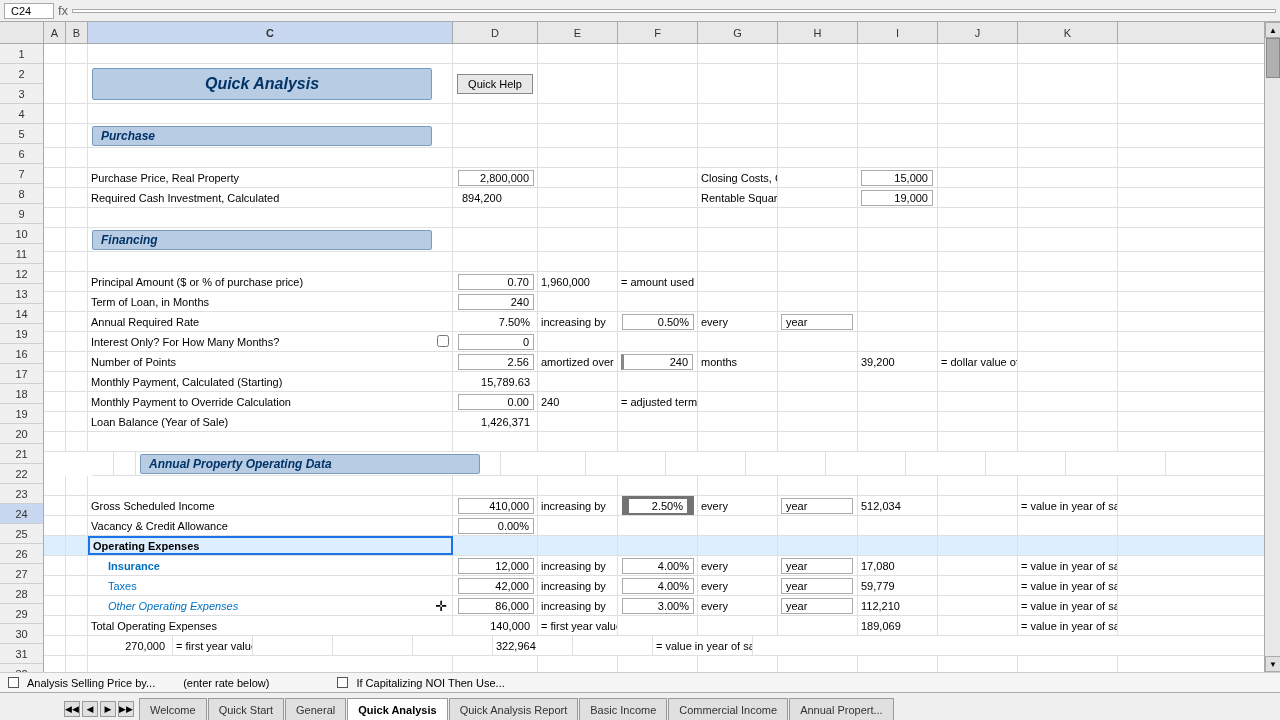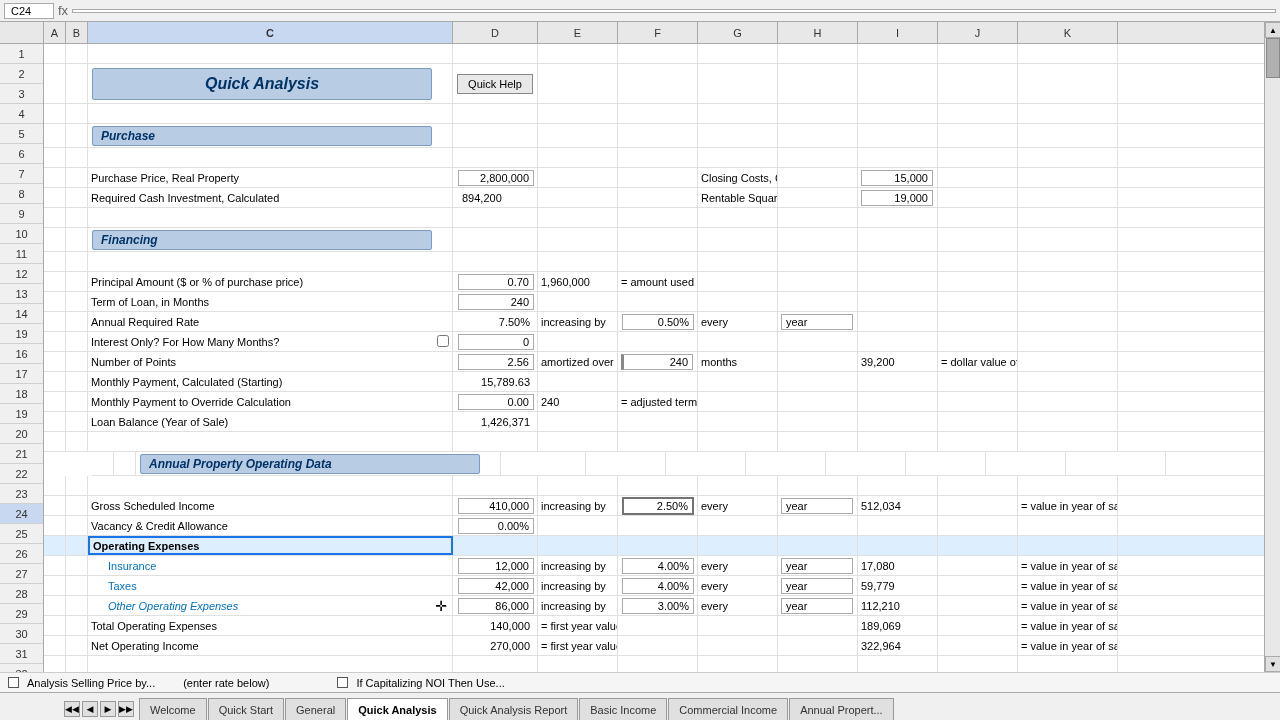--- a/index.html
+++ b/index.html
@@ -662,21 +662,21 @@
 
         <div class="grid-row">
           <div class="cell" style="width:22px;"></div>
           <div class="cell" style="width:22px;"></div>
           <div class="cell" style="width:365px;">Gross Scheduled Income</div>
           <div class="cell" style="width:85px; justify-content:flex-end;">
             <span style="border:1px solid #aaa; padding:1px 4px; background:#fff; display:inline-block; width:76px; text-align:right;">410,000</span>
           </div>
           <div class="cell" style="width:80px;">increasing by</div>
           <div class="cell" style="width:80px; justify-content:flex-end;">
-            <span style="border:2px solid #737373; padding:1px 4px; background:#fff; display:inline-block; width:72px; text-align:right;">2.50%</span>
+            <span style="border:7px solid #737373; padding:1px 4px; background:#fff; display:inline-block; width:72px; text-align:right;">2.50%</span>
           </div>
           <div class="cell" style="width:80px;">every</div>
           <div class="cell" style="width:80px;">
             <span style="border:1px solid #aaa; padding:1px 4px; background:#fff; display:inline-block; width:72px;">year</span>
           </div>
           <div class="cell" style="width:80px;">512,034</div>
           <div class="cell" style="width:80px;"></div>
           <div class="cell" style="width:100px;">= value in year of sale</div>
         </div>
 
@@ -707,21 +707,21 @@
           <div class="cell" style="width:80px;"></div>
           <div class="cell" style="width:80px;"></div>
           <div class="cell" style="width:80px;"></div>
           <div class="cell" style="width:100px;"></div>
         </div>
 
         <div class="grid-row">
           <div class="cell" style="width:22px;"></div>
           <div class="cell" style="width:22px;"></div>
           <div class="cell" style="width:365px; padding-left:20px;">
-            <span style="color:#0070c0;">Insurance</span>
+            <span style="color:#0070c0;font-weight:bold;">Insurance</span>
           </div>
           <div class="cell" style="width:85px; justify-content:flex-end;">
             <span style="border:1px solid #aaa; padding:1px 4px; background:#fff; display:inline-block; width:76px; text-align:right;">12,000</span>
           </div>
           <div class="cell" style="width:80px;">increasing by</div>
           <div class="cell" style="width:80px; justify-content:flex-end;">
             <span style="border:1px solid #aaa; padding:1px 4px; background:#fff; display:inline-block; width:72px; text-align:right;">4.00%</span>
           </div>
           <div class="cell" style="width:80px;">every</div>
           <div class="cell" style="width:80px;">
@@ -790,21 +790,20 @@
           <div class="cell" style="width:80px;"></div>
           <div class="cell" style="width:80px;"></div>
           <div class="cell" style="width:80px;">189,069</div>
           <div class="cell" style="width:80px;"></div>
           <div class="cell" style="width:100px;">= value in year of sale</div>
         </div>
 
         <div class="grid-row">
           <div class="cell" style="width:22px;"></div>
           <div class="cell" style="width:22px;"></div>
-          <div class="cell" style="width:365px;">Net Operating Income</div>
           <div class="cell" style="width:85px; justify-content:flex-end;">
             <span style="padding:1px 4px; display:inline-block; width:76px; text-align:right;">270,000</span>
           </div>
           <div class="cell" style="width:80px;">= first year value</div>
           <div class="cell" style="width:80px;"></div>
           <div class="cell" style="width:80px;"></div>
           <div class="cell" style="width:80px;"></div>
           <div class="cell" style="width:80px;">322,964</div>
           <div class="cell" style="width:80px;"></div>
           <div class="cell" style="width:100px;">= value in year of sale</div>

